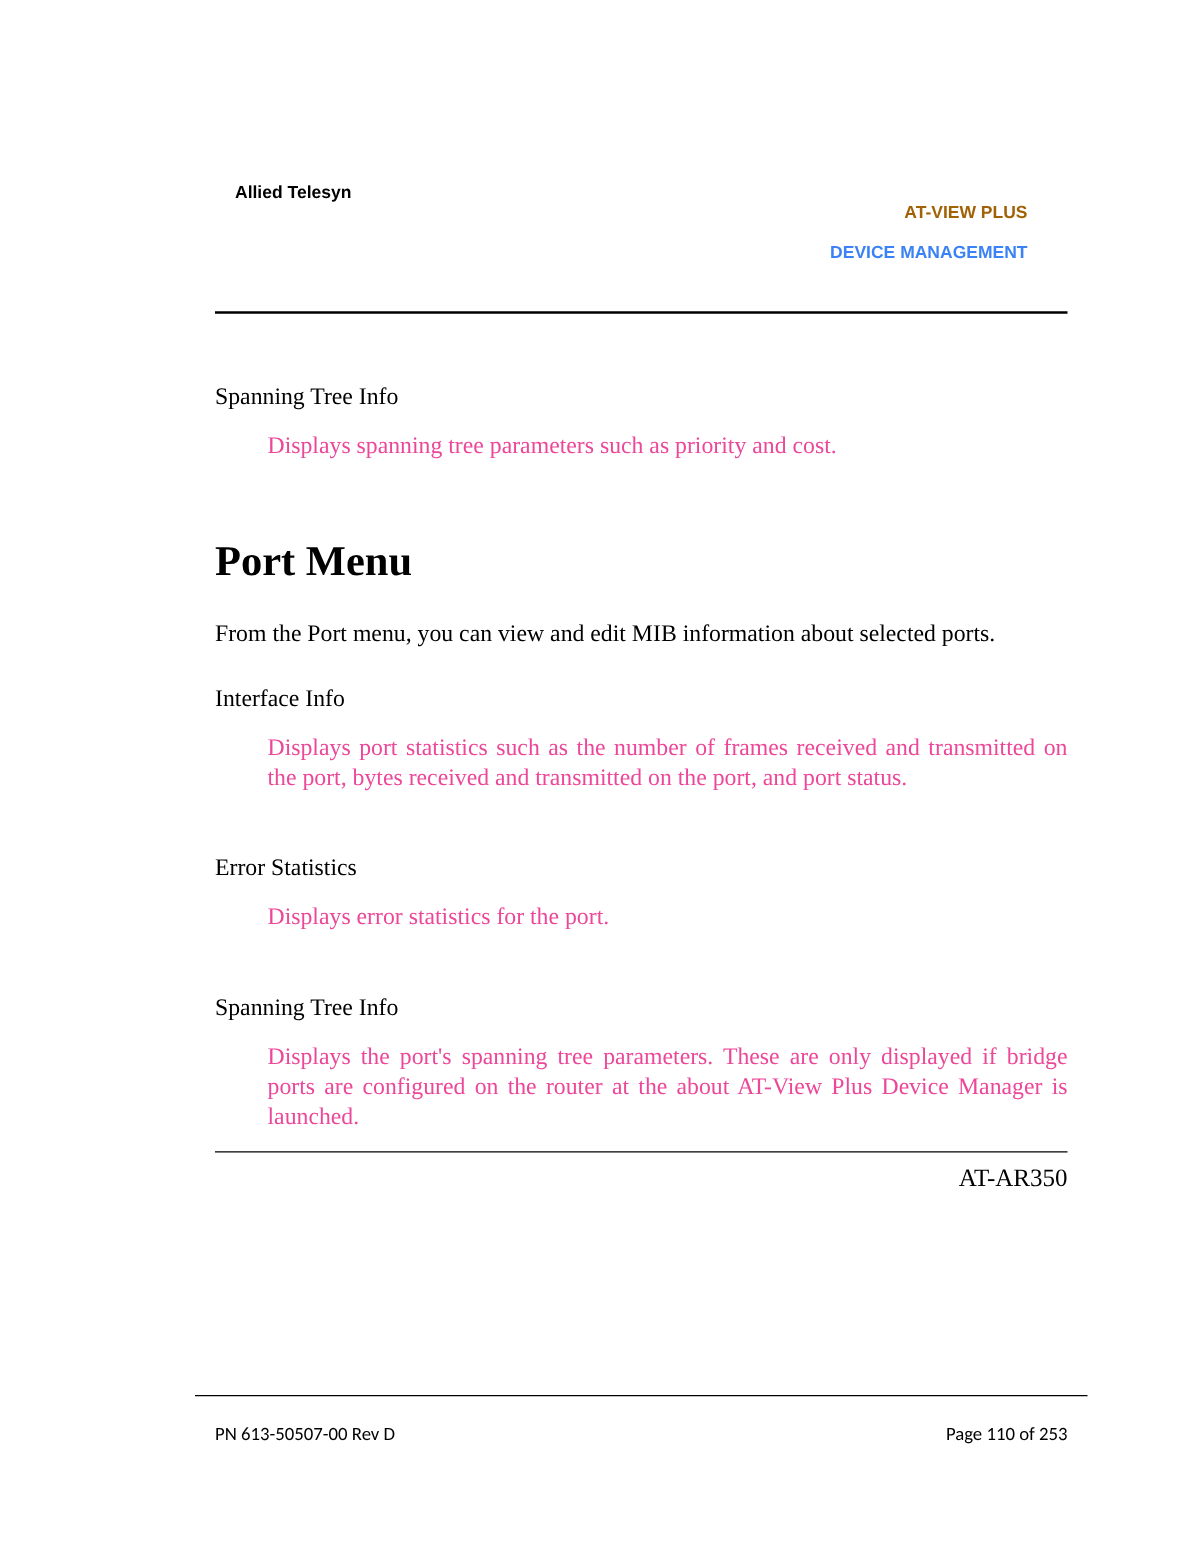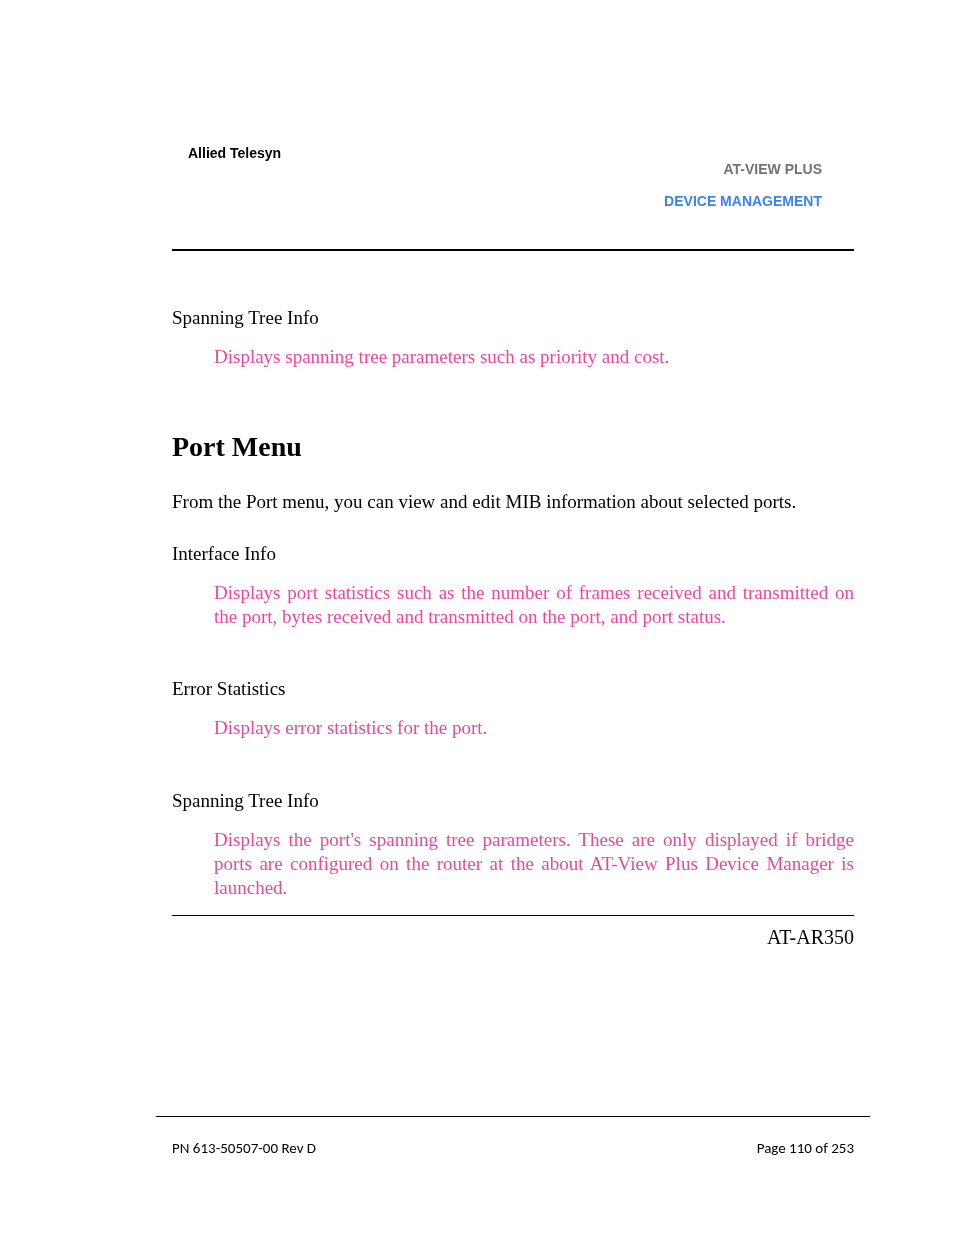--- a/index.html
+++ b/index.html
@@ -30,21 +30,21 @@
       font-size: 14px;
       font-weight: bold;
       color: #000;
     }
     .header-right {
       text-align: right;
       font-size: 14px;
       font-weight: bold;
     }
     .header-right-line1 {
-      color: #737373;
+      color: #a16207;
     }
     .header-right-line2 {
       color: #3b82f6;
     }
     .section-term {
       font-size: 19px;
       color: #000;
       margin-bottom: 2px;
     }
     .section-desc {
@@ -54,21 +54,21 @@
       text-align: justify;
       line-height: 1.25;
     }
     .gap-small {
       height: 18px;
     }
     .gap-before-h1 {
       height: 30px;
     }
     h1.main-heading {
-      font-size: 28px;
+      font-size: 34px;
       font-weight: bold;
       margin-bottom: 28px;
     }
     .intro-text {
       font-size: 19px;
       margin-bottom: 30px;
     }
     .divider {
       border-top: 1.5px solid #000;
       margin-top: 6px;

